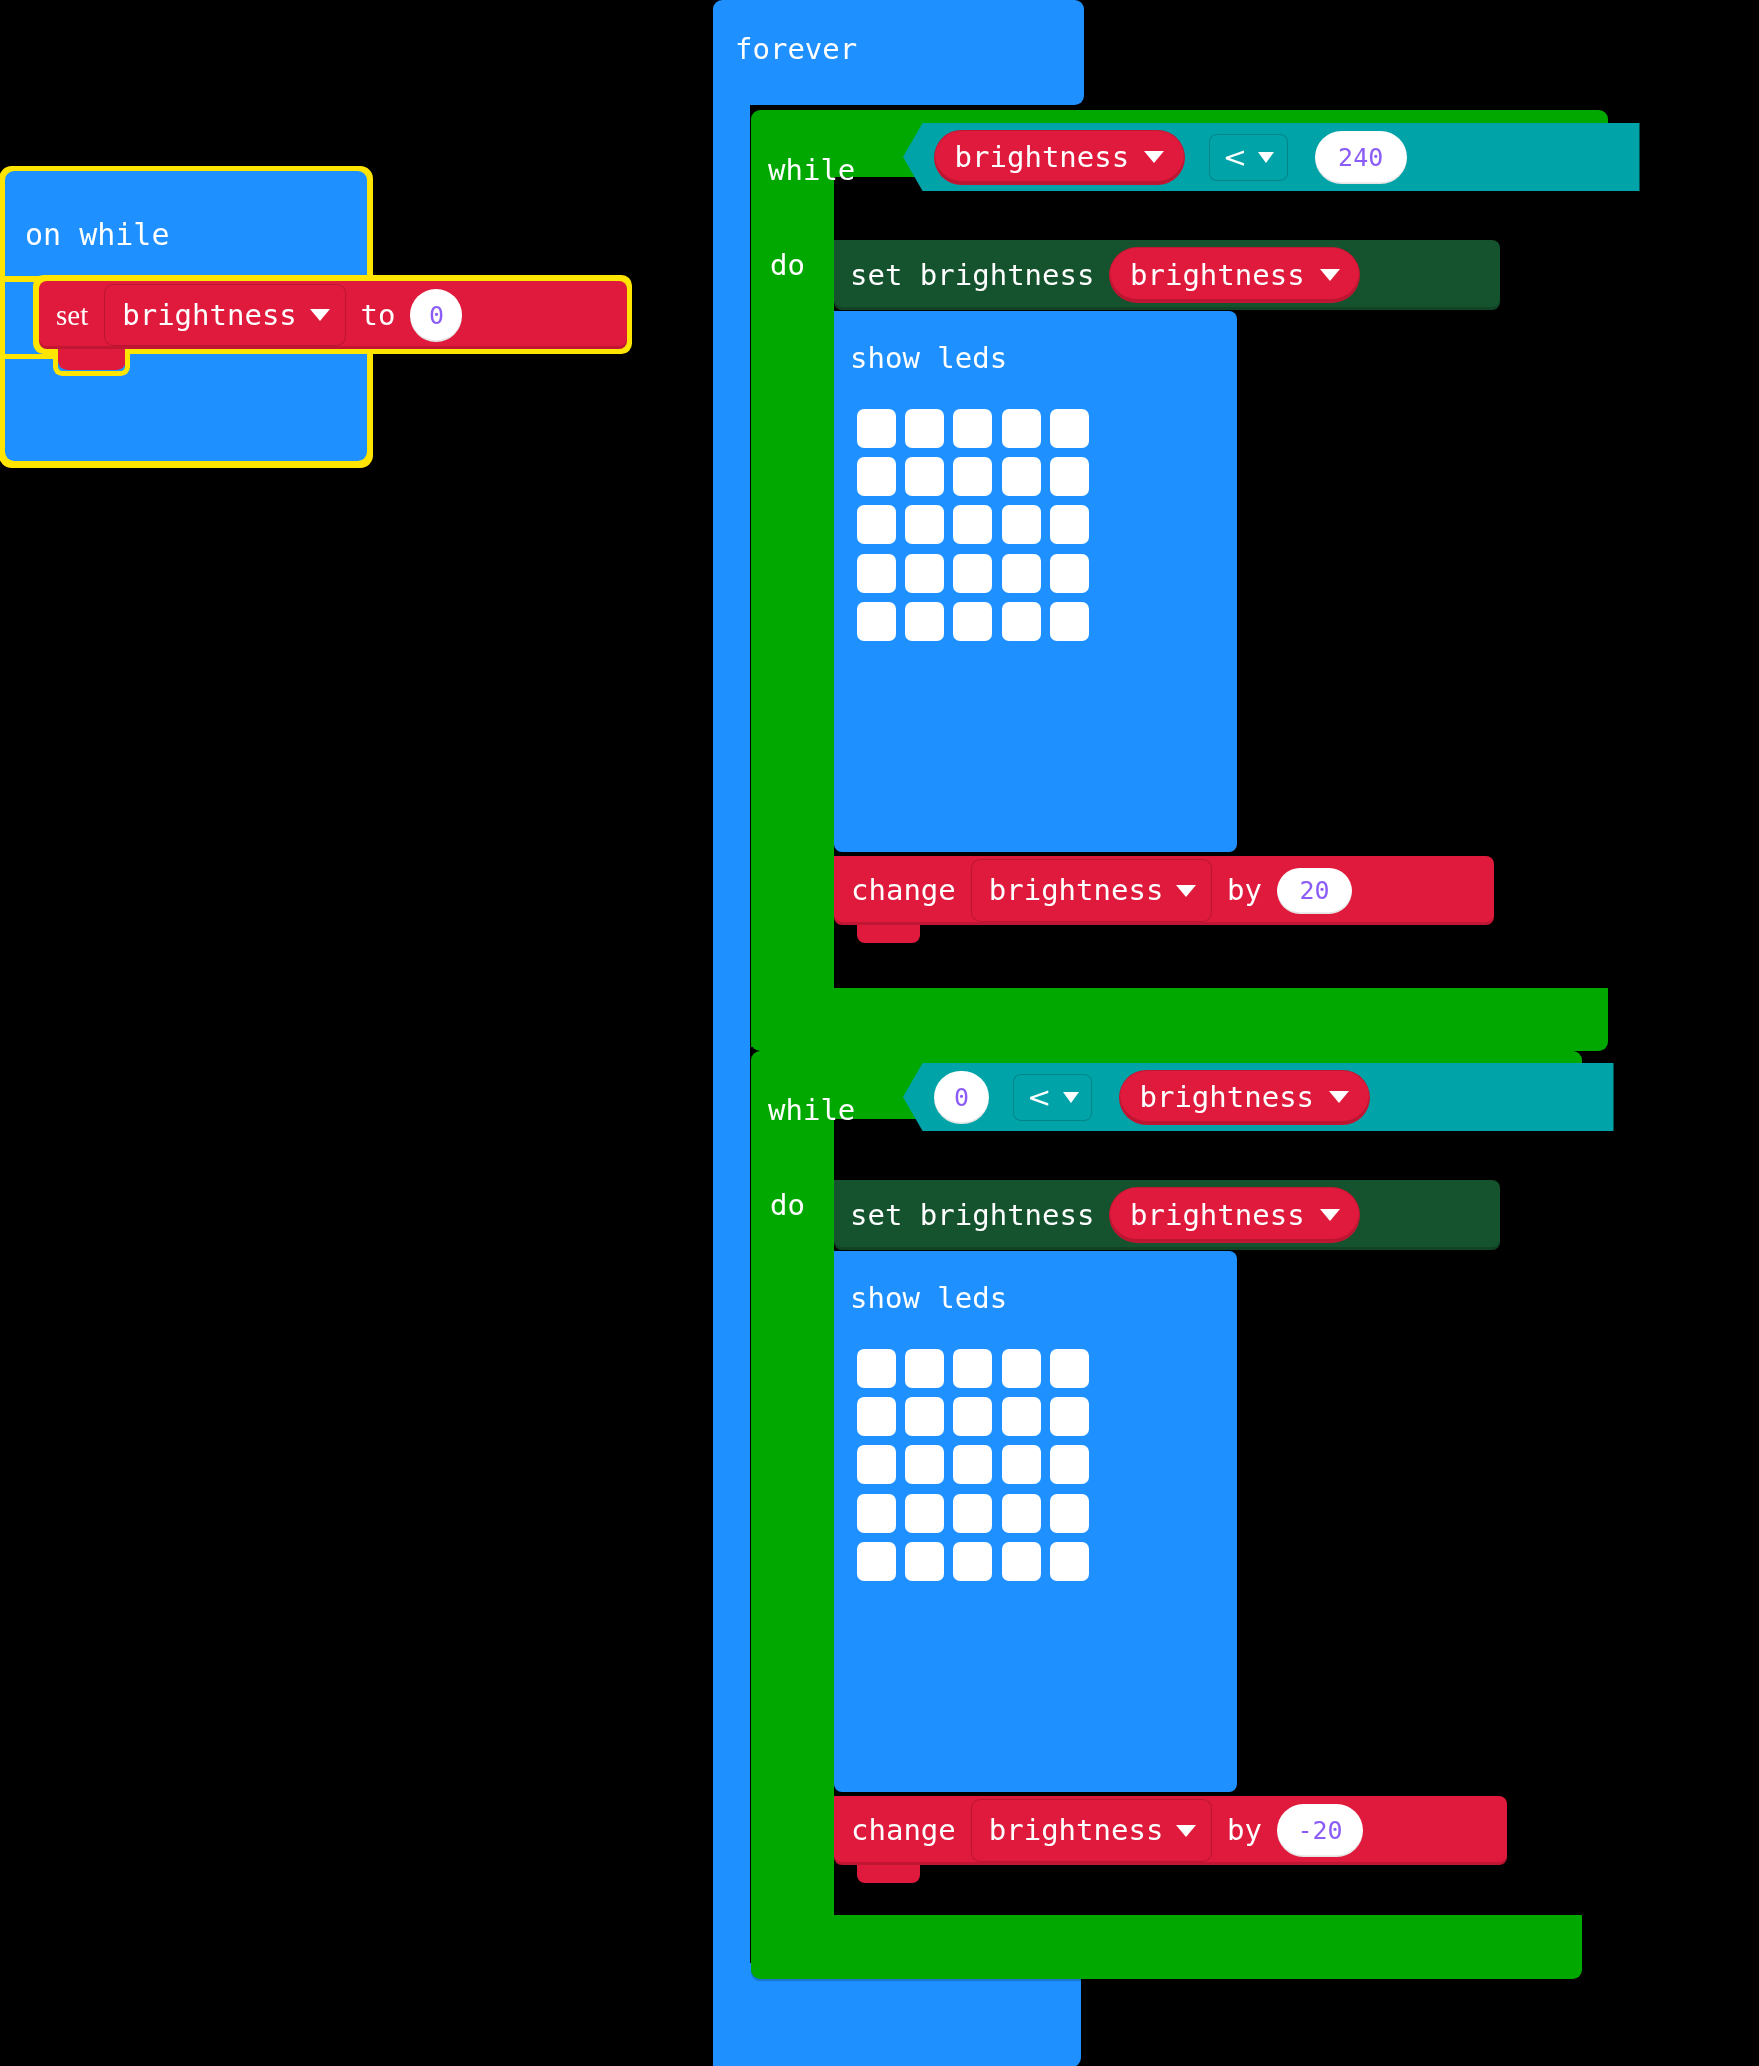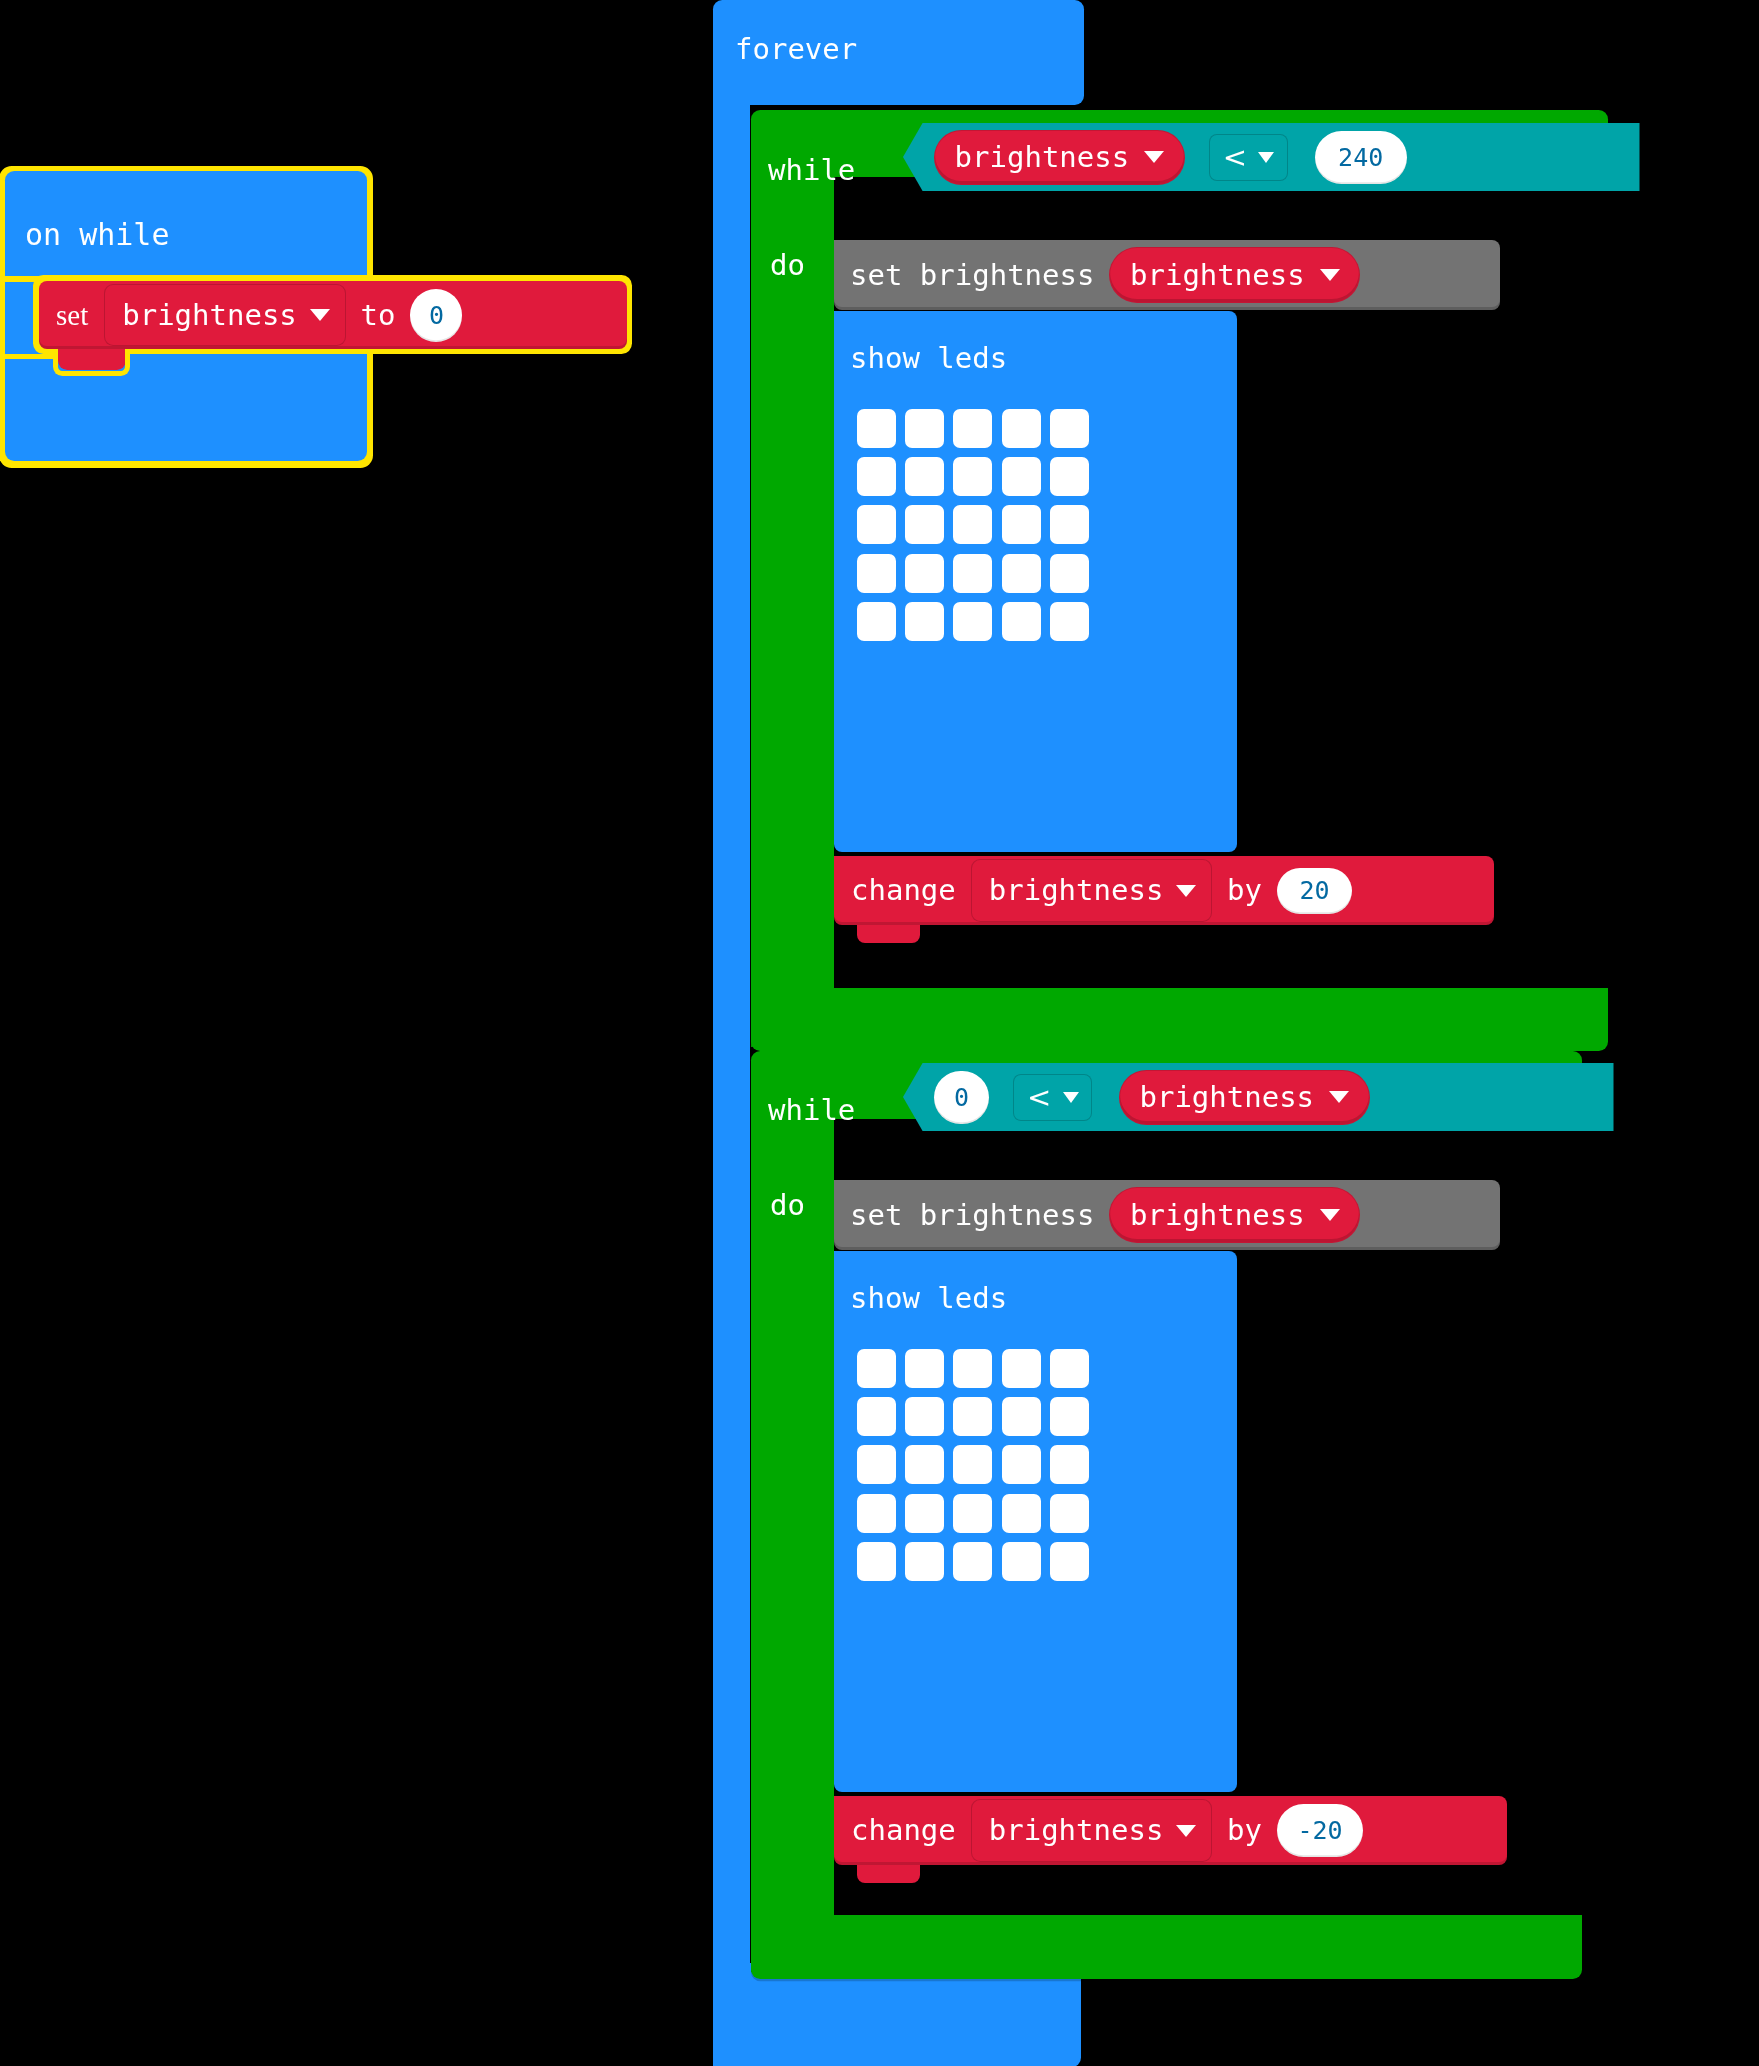--- a/index.html
+++ b/index.html
@@ -12,37 +12,37 @@
   .blk{position:absolute;box-sizing:border-box;}
   .lbl{color:#fff;font-family:"DejaVu Sans Mono", monospace;
        font-size:26.5px;letter-spacing:0px;white-space:nowrap;line-height:1;}
 
   
   .hat{background:#1e90ff;border-radius:9.2px;}
 
   
   .stmt{border-radius:8px;display:flex;align-items:center;}
   .stmt.red{background:#e01a3c;box-shadow:inset 0 -2.9px 0 rgba(0,0,0,.14);}
-  .stmt.purple{background:#737373;box-shadow:inset 0 -2.9px 0 rgba(0,0,0,.18);}
+  .stmt.purple{background:#14532d;box-shadow:inset 0 -2.9px 0 rgba(0,0,0,.18);}
   .stmt.blue{background:#1e90ff;}
 
   
   .field-drop{
     display:inline-flex;align-items:center;gap:12.7px;
     padding:5.8px 15px 5.8px 17px;border-radius:9.2px;
     border:1.7px solid rgba(0,0,0,.16);
   }
   .field-drop.on-red{background:#e01a3c;}
   .caret{width:0;height:0;border-left:10.4px solid transparent;
          border-right:10.4px solid transparent;border-top:12.7px solid #fff;}
   .caret-sm{border-left:8.6px solid transparent;border-right:8.6px solid transparent;border-top:11px solid #fff;}
 
   
   .num{
-    background:#fff;color:#0369a1;border-radius:575px;
+    background:#fff;color:#8b5cf6;border-radius:575px;
     display:inline-flex;align-items:center;justify-content:center;
     font-family:"DejaVu Sans Mono", monospace;font-size:25px;
     box-shadow:inset 0 -1.7px 0 rgba(0,0,0,.10);
   }
 
   
   .reporter{
     background:#e01a3c;border-radius:575px;color:#fff;
     display:inline-flex;align-items:center;gap:15px;
     padding:0 19.6px;box-shadow:inset 0 -2.9px 0 rgba(0,0,0,.16);

